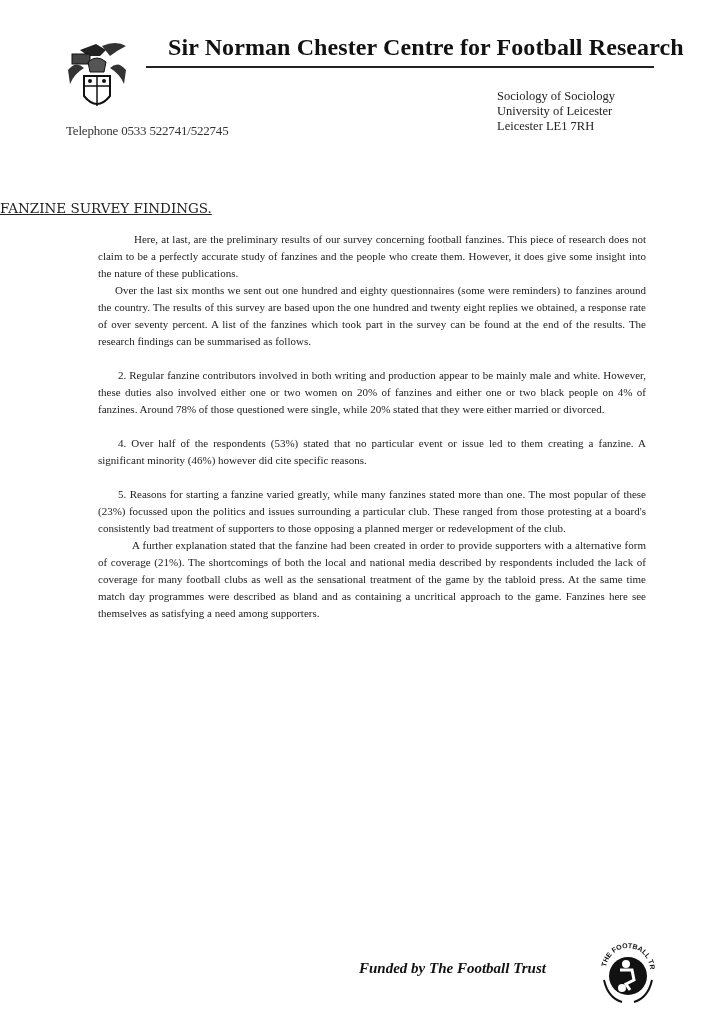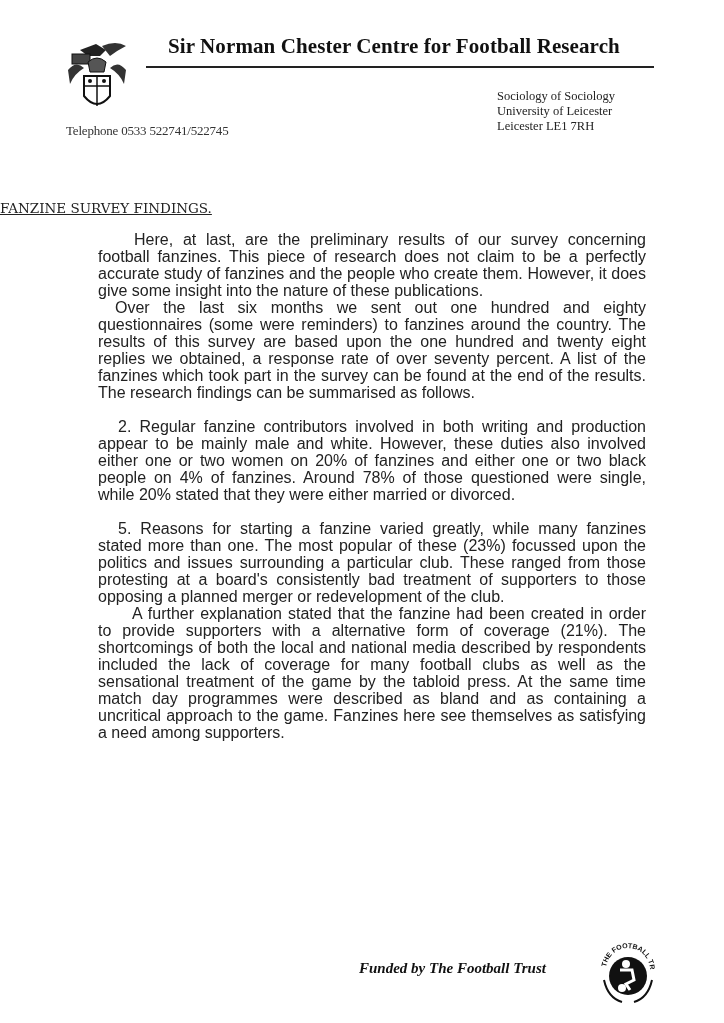--- a/index.html
+++ b/index.html
@@ -2,34 +2,34 @@
 <html><head>
 <meta charset="utf-8">
 <style>
   html, body { margin: 0; padding: 0; }
   body {
     width: 724px; height: 1023px; background: #ffffff; position: relative; overflow: hidden;
     font-family: "Liberation Serif", "DejaVu Serif", serif; color: #1c1c1c;
   }
   .crest { position: absolute; left: 66px; top: 40px; width: 62px; height: 74px; }
   .org-title {
-    position: absolute; left: 168px; top: 34px; font-size: 21px; font-weight: bold; color: #111;
+    position: absolute; left: 168px; top: 34px; font-size: 24px; font-weight: bold; color: #111;
     letter-spacing: 0.1px; white-space: nowrap;
   }
   .org-rule { position: absolute; left: 146px; top: 66px; width: 508px; height: 1.5px; background: #222; }
   .telephone { position: absolute; left: 66px; top: 123px; font-size: 13px; color: #333; white-space: nowrap; letter-spacing: -0.2px; }
   .address { position: absolute; left: 497px; top: 89px; font-size: 12.5px; line-height: 15px; color: #222; }
   .address div { white-space: nowrap; }
   .doc-title {
     position: absolute; left: 0; width: 724px; top: 200px; text-align: left;
     font-size: 13.5px; text-decoration: underline; color: #222; font-family: "DejaVu Serif", serif;
   }
   .body-text {
-    position: absolute; left: 98px; width: 548px; font-family: Liberation Sans, sans-serif;
-    font-size: 16px; line-height: 17px; color: #222; text-align: justify;
+    position: absolute; left: 98px; width: 548px; font-family: Liberation Serif, serif;
+    font-size: 11px; line-height: 17px; color: #222; text-align: justify;
   }
   .body-text p { margin: 0; text-indent: 36px; }
   .body-text p.first { text-indent: 36px; }
   .body-text p.cont { text-indent: 17px; }
   .body-text p.num { text-indent: 20px; margin-top: 17px; }
   .body-text p.sub { text-indent: 34px; }
   .funded { position: absolute; left: 359px; top: 960px; font-size: 15px; font-style: italic; font-weight: bold; color: #111; white-space: nowrap; }
   .trust-logo { position: absolute; left: 596px; top: 940px; width: 64px; height: 66px; }
 </style>
 </head>
@@ -57,20 +57,21 @@
   <div>University of Leicester</div>
   <div>Leicester LE1 7RH</div>
 </div>
 
 <div class="doc-title">FANZINE SURVEY FINDINGS.</div>
 
 <div class="body-text" style="top:231px;">
   <p class="first">Here, at last, are the preliminary results of our survey concerning football fanzines. This piece of research does not claim to be a perfectly accurate study of fanzines and the people who create them. However, it does give some insight into the nature of these publications.</p>
   <p class="cont">Over the last six months we sent out one hundred and eighty questionnaires (some were reminders) to fanzines around the country. The results of this survey are based upon the one hundred and twenty eight replies we obtained, a response rate of over seventy percent. A list of the fanzines which took part in the survey can be found at the end of the results. The research findings can be summarised as follows.</p>
   <p class="num">2. Regular fanzine contributors involved in both writing and production appear to be mainly male and white. However, these duties also involved either one or two women on 20% of fanzines and either one or two black people on 4% of fanzines. Around 78% of those questioned were single, while 20% stated that they were either married or divorced.</p>
+  <p class="num">4.  Over half of the respondents (53%) stated that no particular event or issue led to them creating a fanzine. A significant minority (46%) however did cite specific reasons.</p>
   <p class="num">5.  Reasons for starting a fanzine varied greatly, while many fanzines stated more than one. The most popular of these (23%) focussed upon the politics and issues surrounding a particular club. These ranged from those protesting at a board's consistently bad treatment of supporters to those opposing a planned merger or redevelopment of the club.</p>
   <p class="sub">A further explanation stated that the fanzine had been created in order to provide supporters with a alternative form of coverage (21%). The shortcomings of both the local and national media described by respondents included the lack of coverage for many football clubs as well as the sensational treatment of the game by the tabloid press. At the same time match day programmes were  described as bland and as containing a uncritical approach to the game. Fanzines here see themselves as satisfying a need among supporters.</p>
 </div>
 
 <div class="funded">Funded by The Football Trust</div>
 <svg class="trust-logo" viewBox="0 0 64 66">
   <defs>
     <path id="arc" d="M10 30 A22 22 0 0 1 54 30"></path>
   </defs>
   <text font-size="7" font-weight="bold" fill="#111" font-family="Liberation Sans, sans-serif">

